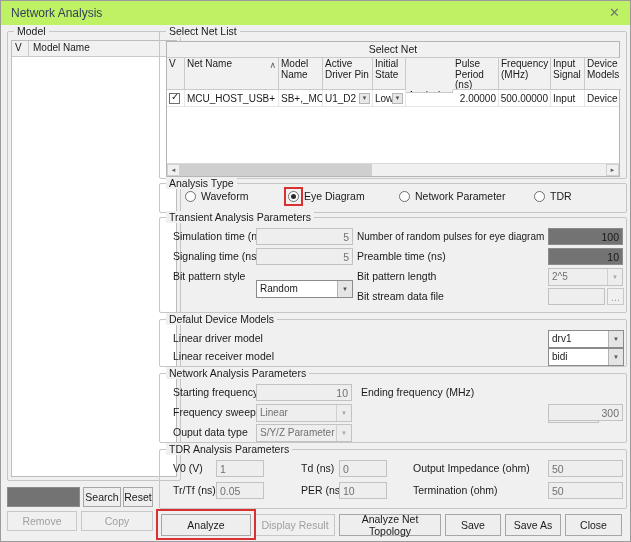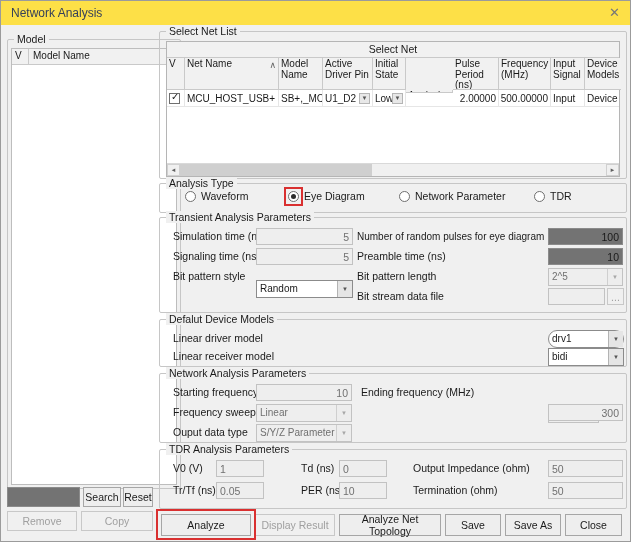--- a/index.html
+++ b/index.html
@@ -3,21 +3,21 @@
 <meta charset="utf-8">
 <style>
   * { box-sizing: border-box; margin: 0; padding: 0; }
   html,body { background:#ffffff; }
   body { font-family: "Liberation Sans", sans-serif; font-size: 11px; color:#1a1a1a; }
 
   .dialog { position:relative; width:631px; height:542px; background:#f0f0f0;
             border:1px solid #9b9b9b; overflow:hidden; }
 
   
-  .titlebar { position:absolute; left:0; top:0; width:100%; height:24px; background:#fde047; }
+  .titlebar { position:absolute; left:0; top:0; width:100%; height:24px; background:#bef264; }
   .title { position:absolute; left:10px; top:5px; font-size:12px; color:#35405a; }
   .close { position:absolute; right:10px; top:4px; font-size:13px; color:#777; cursor:default; }
 
   
   .group { position:absolute; border:1px solid #c6c6c6; border-radius:2px; }
   .legend { position:absolute; background:#f0f0f0; padding:0 3px; font-size:10.5px; white-space:nowrap; }
 
   
   .lbl { position:absolute; font-size:10.5px; height:17px; line-height:17px; white-space:nowrap; color:#1a1a1a; }
   .lbl-xs { font-size:10px; }
@@ -95,21 +95,21 @@
 </head>
 <body>
 
 <div class="dialog">
 
   <div class="titlebar">
     <span class="title">Network Analysis</span>
     <span class="close">✕</span>
   </div>
 
-  <div class="group" style="left:6px; top:38px; width:174px; height:450px;">
+  <div class="group" style="left:6px; top:30px; width:174px; height:450px;">
     <span class="legend" style="left:6px; top:-7px;">Model</span>
     <div class="model-list">
       <div class="ml-header">
         <span class="ml-v">V</span>
         <span class="ml-name">Model Name</span>
         <span class="ml-sort">∧</span>
       </div>
       <div class="ml-body"></div>
     </div>
   </div>
@@ -210,21 +210,21 @@
   </div>
 
   <span class="lbl" style="left:356px; top:287px;">Bit stream data file</span>
   <input class="tb dis" style="left: 547px; top: 287px; width: 57px;">
   <button class="btn dis" style="left:606px; top:287px; width:17px; height:17px;">...</button>
 
   <div class="group" style="left:158px; top:318px; width:468px; height:48px;">
     <span class="legend" style="left:6px; top:-7px;">Defalut Device Models</span>
   </div>
   <span class="lbl" style="left:172px; top:329px;">Linear driver model</span>
-  <div class="combo" style="left:547px; top:329px; width:76px;border-radius:9px;">
+  <div class="combo" style="left:547px; top:329px; width:76px;">
     <span class="cval">drv1</span>
     <span class="carr">▼</span>
   </div>
   <span class="lbl" style="left:172px; top:347px;">Linear receiver model</span>
   <div class="combo" style="left:547px; top:347px; width:76px;">
     <span class="cval">bidi</span>
     <span class="carr">▼</span>
   </div>
 
   <div class="group" style="left:158px; top:372px; width:468px; height:70px;">

